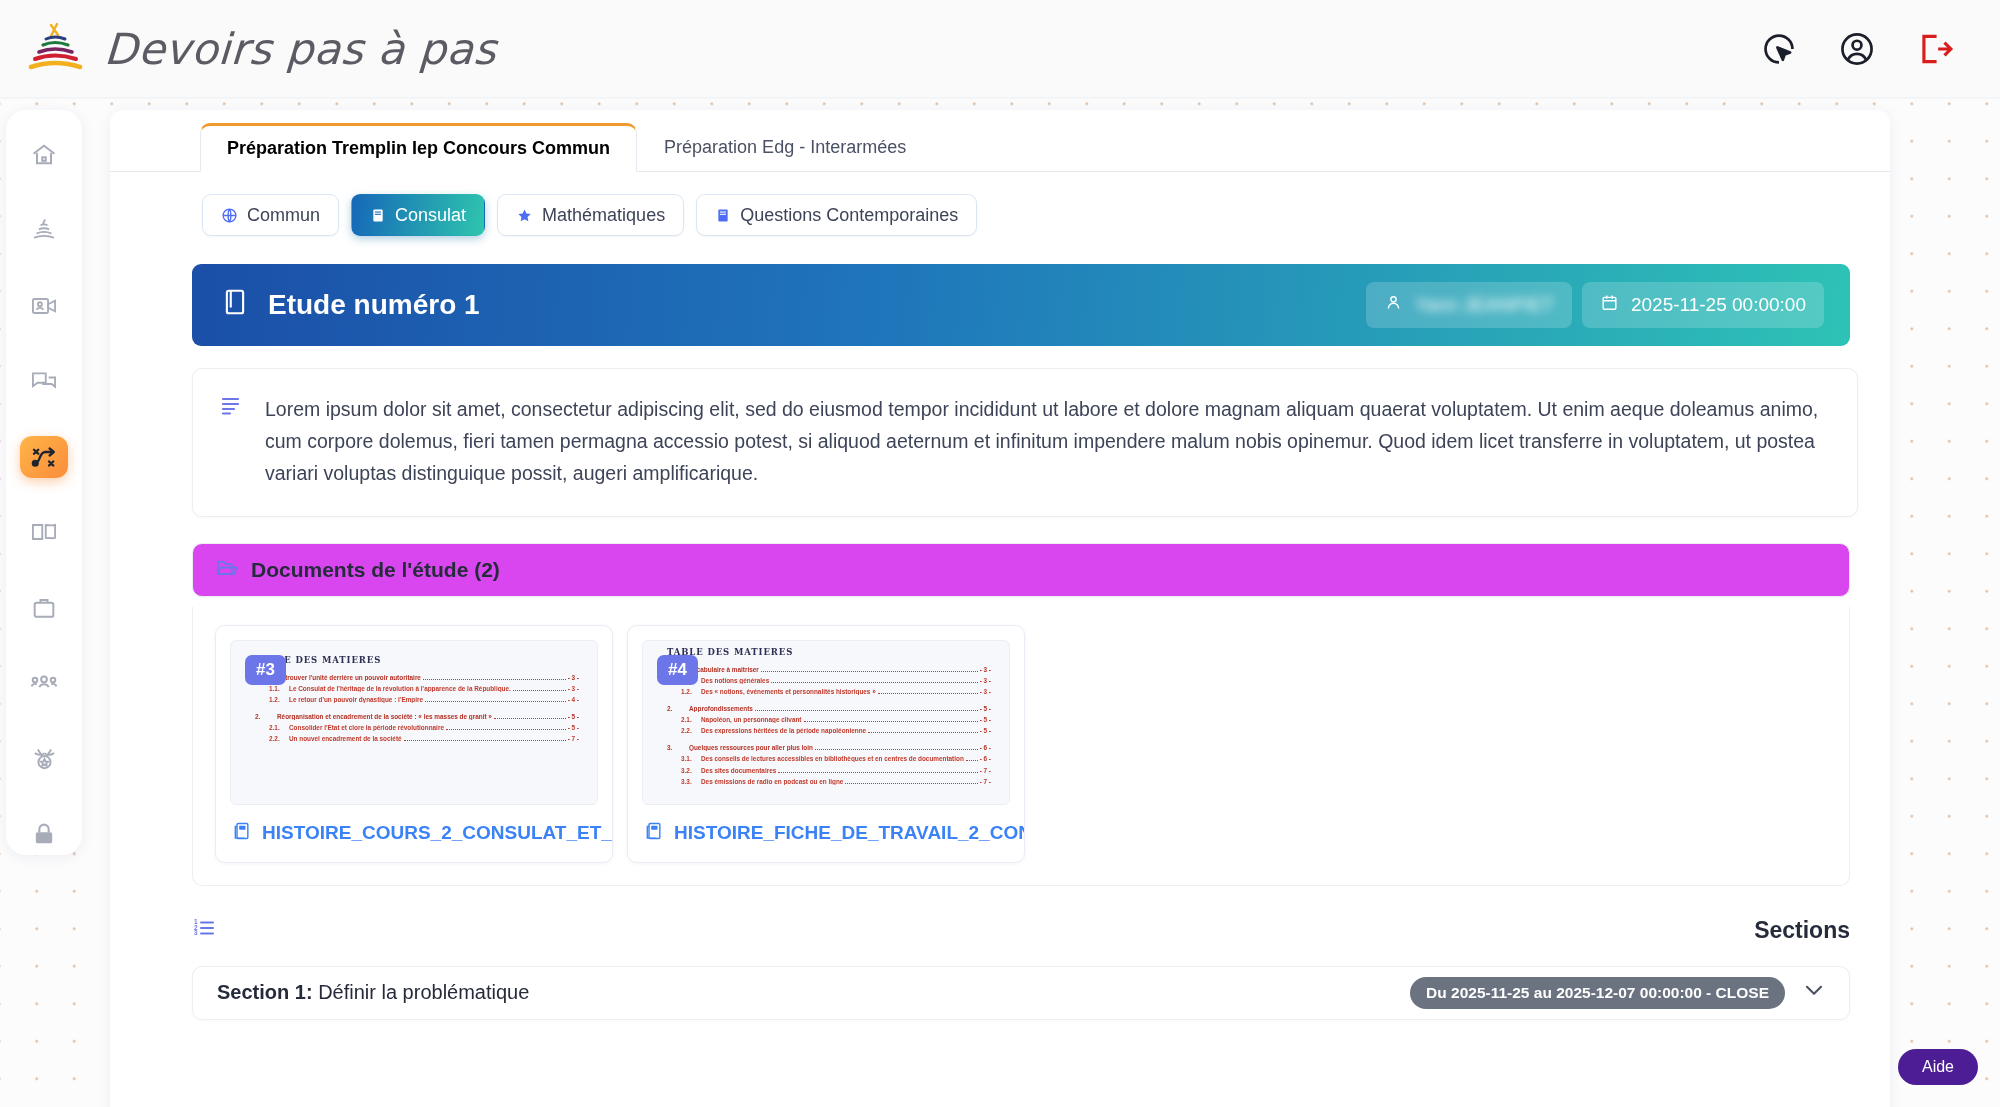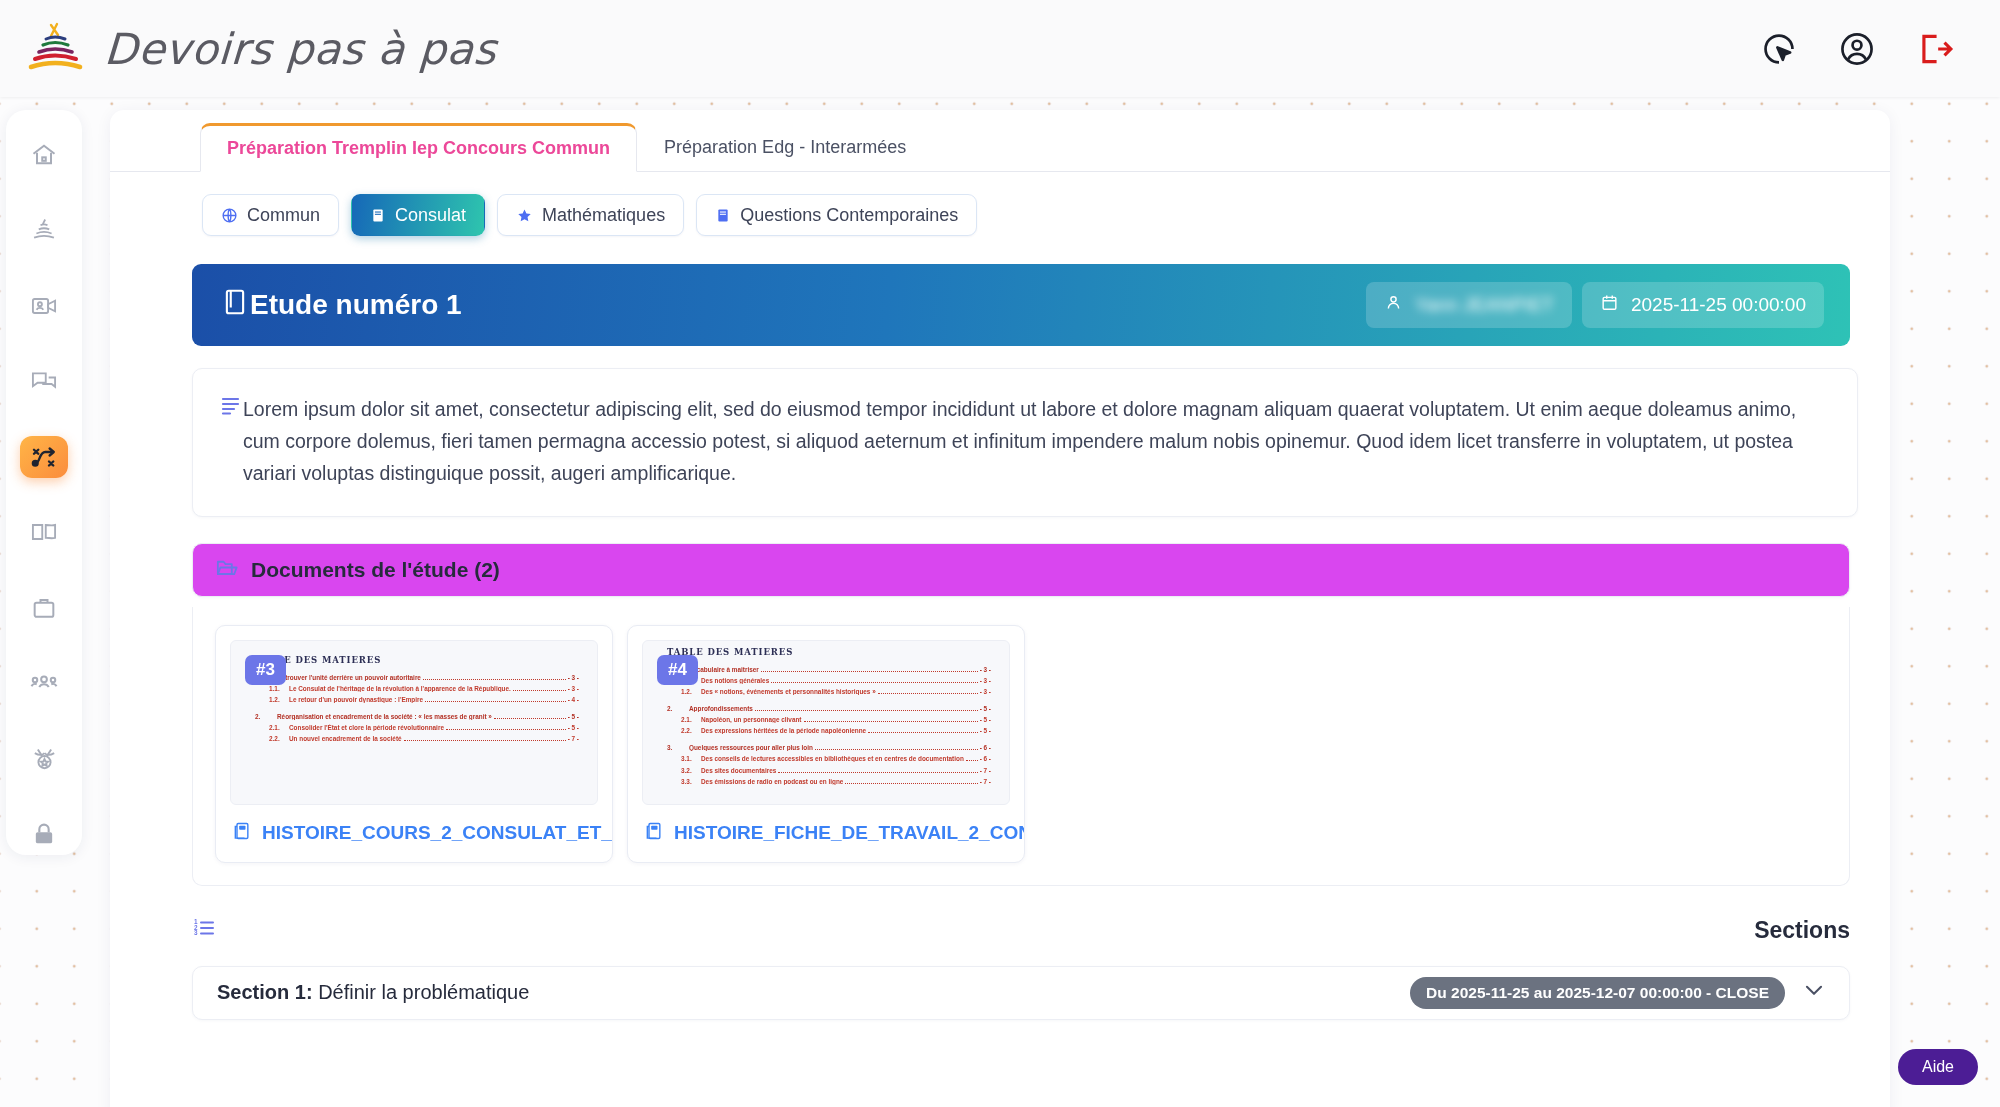--- a/index.html
+++ b/index.html
@@ -80,21 +80,21 @@
   }
   .tab {
     height: 49px; padding: 0 26px;
     display: flex; align-items: center; justify-content: center;
     font-size: 18px; color: #4b5164; cursor: pointer;
     border: 1px solid transparent;
     border-radius: 10px 10px 0 0;
     margin-bottom: -1px;
   }
   .tab.active {
-    color: #ec4899; font-weight: 700;
+    color: #000000; font-weight: 700;
     background: #fff;
     border: 1px solid #e6e8ef;
     border-top: 3px solid #f0992e;
     border-bottom: 1px solid #fff;
   }
   
   .chiprow { display: flex; gap: 12px; padding: 22px 0 0 92px; }
   .chip {
     height: 42px; padding: 0 18px; border-radius: 9px;
     display: flex; align-items: center; gap: 9px;
@@ -113,38 +113,38 @@
 
   
   .banner {
     margin: 28px 40px 0 82px;
     height: 82px; border-radius: 9px;
     background: linear-gradient(95deg, #1b4fa8 0%, #1f76bb 42%, #2ec2b6 100%);
     display: flex; align-items: center;
     padding: 0 26px 0 28px;
   }
   .banner-title {
-    display: flex; align-items: center; 
+    display: flex; align-items: center; gap: 18px;
     color: #fff; font-size: 28px; font-weight: 700;
   }
   .banner-right { margin-left: auto; display: flex; gap: 10px; }
   .bpill {
     height: 46px; padding: 0 18px; border-radius: 8px;
     background: rgba(255,255,255,0.18);
     display: flex; align-items: center; gap: 12px;
     color: #fff; font-size: 19px;
   }
   .bpill.blurred .bp-text { filter: blur(5px); }
 
   
   .desc-card {
     margin: 22px 32px 0 82px;
     border: 1px solid #eceef4; border-radius: 10px;
     background: #fff; padding: 24px 30px 26px 26px;
-    display: flex; 
+    display: flex; gap: 22px;
     box-shadow: 0 1px 3px rgba(30,40,90,0.04);
   }
   .desc-text {
     font-size: 19.5px; line-height: 1.65; color: #3e4458;
   }
 
   
   .section-head {
     margin: 26px 40px 0 82px;
     border: 1px solid #eceef4; border-radius: 10px;

